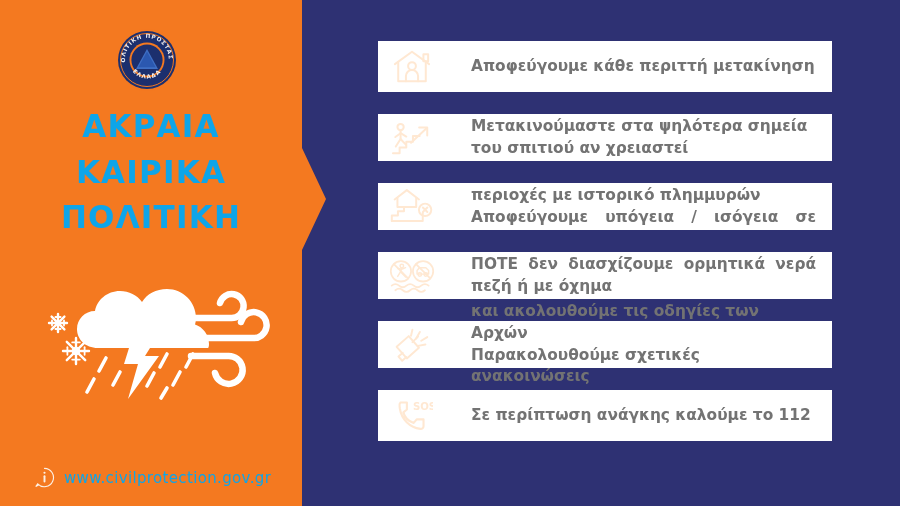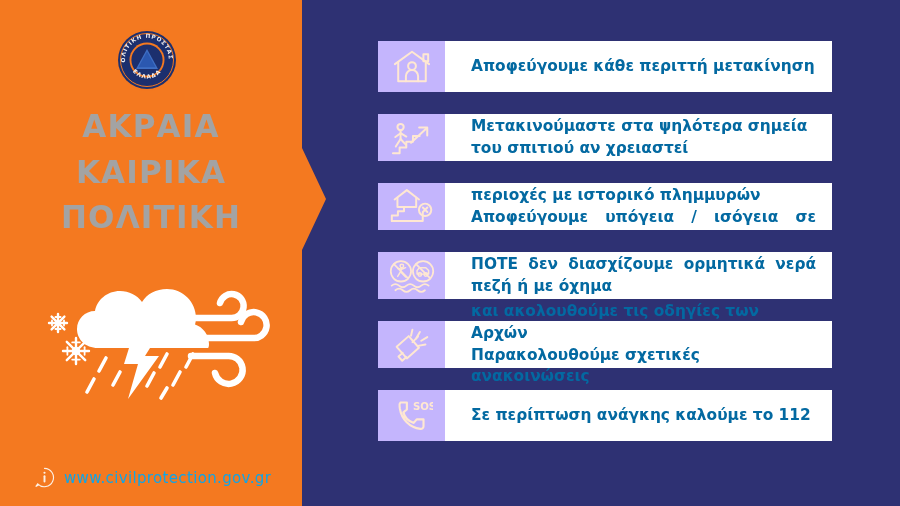--- a/index.html
+++ b/index.html
@@ -38,21 +38,21 @@
     width: 64px;
     height: 64px;
   }
 
   .title-block {
     position: absolute;
     left: 0;
     top: 104px;
     width: 302px;
     text-align: center;
-    color: #a3a3a3;
+    color: #0ea5e9;
     font-weight: bold;
     font-size: 31px;
     letter-spacing: 1.2px;
     line-height: 1.47;
   }
   .title-block .tline { display: block; white-space: nowrap; }
 
   .weather-art {
     position: absolute;
     left: 28px;
@@ -90,38 +90,38 @@
     align-items: stretch;
     height: 51px;
     margin-bottom: 22px;
   }
   .row.tall { height: 47px; }
   .row:last-child { margin-bottom: 0; }
 
   .row-icon {
     flex: 0 0 auto;
     width: 67px;
-    background: #c4b5fd;
+    background: #ffffff;
     display: flex;
     align-items: center;
     justify-content: center;
   }
   .row-icon svg { display: block; }
 
   .row-text {
     flex: 1 1 auto;
     background: #ffffff;
     display: flex;
     align-items: center;
     padding: 0 0 0 26px;
     box-sizing: border-box;
   }
   .row-text p {
     margin: 0;
-    color: #0369a1;
+    color: #737373;
     font-size: 15.4px;
     font-weight: bold;
     line-height: 1.42;
     width: 100%;
     padding-right: 16px;
     box-sizing: border-box;
   }
   .row-text p .ln { display: block; }
   .row-text p .ln.spread {
     text-align: justify;

